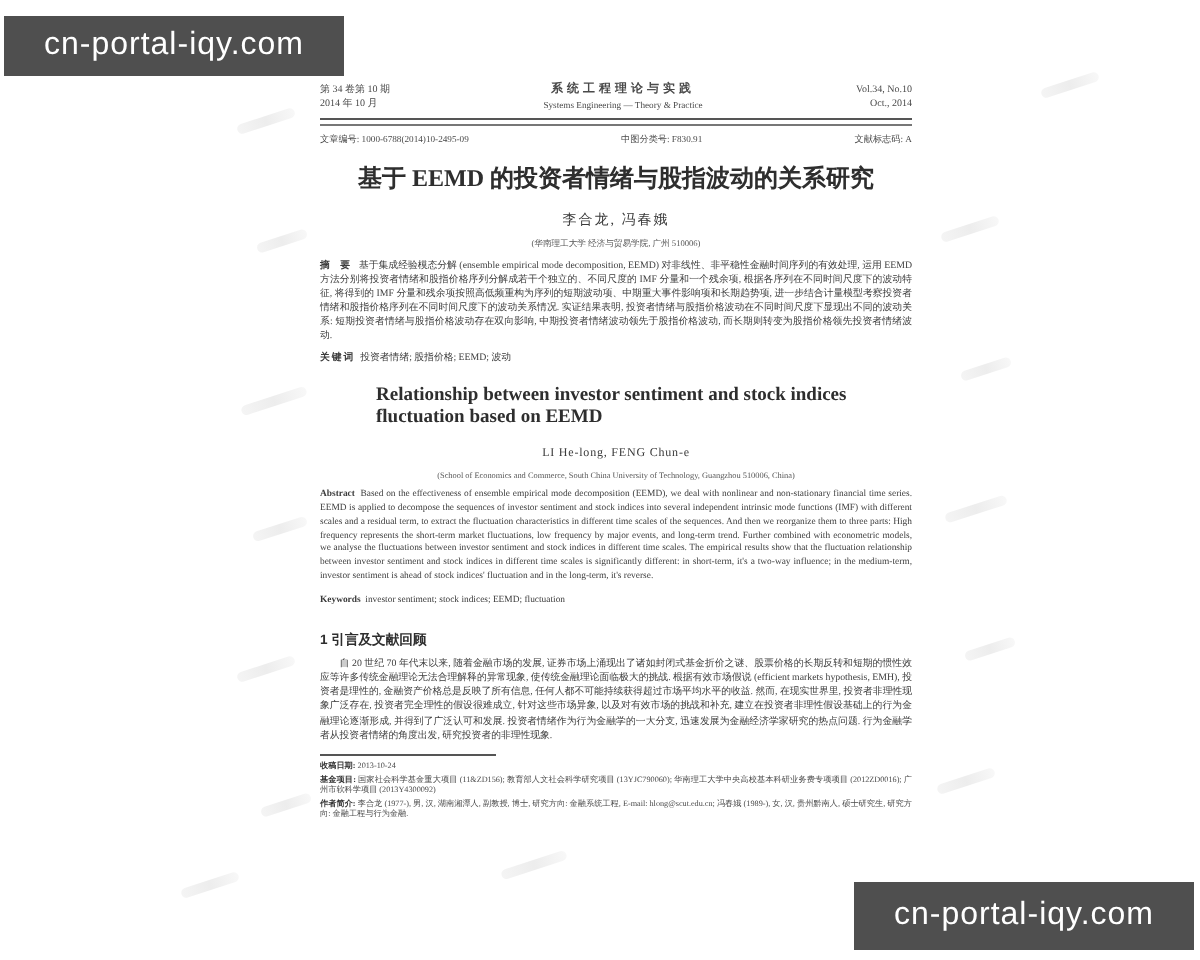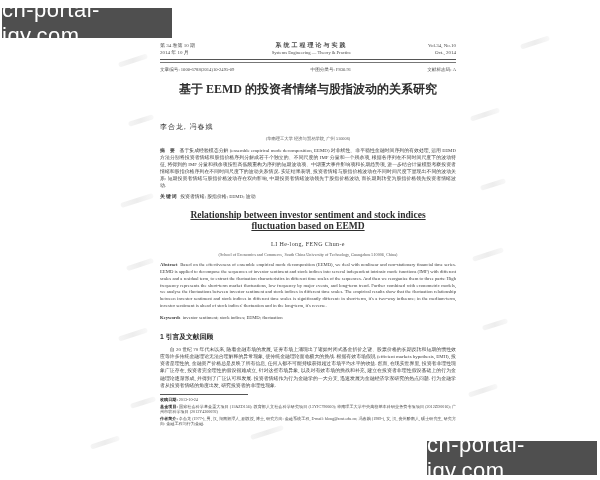--- a/index.html
+++ b/index.html
@@ -21,21 +21,21 @@
   .a8{left:480px;top:182px;width:26px;}
   .a9{left:472px;top:252px;width:32px;}
   .a10{left:482px;top:322px;width:26px;}
   .a11{left:468px;top:388px;width:30px;}
   .a12{left:250px;top:430px;width:34px;}
   .a13{left:90px;top:440px;width:30px;}
   .a14{left:520px;top:40px;width:30px;}
 
   
   .wm-banner{position:absolute;background:#4f4f4f;color:#ffffff;
-             font-family:"Liberation Sans", sans-serif;font-size:22px;
+             font-family:"Liberation Sans", sans-serif;font-size:16px;
              display:flex;align-items:center;justify-content:center;letter-spacing:.5px;}
   .wm-tl{left:2px;top:8px;width:170px;height:30px;}
   .wm-br{left:427px;top:441px;width:170px;height:34px;}
 
   
   .page-content{position:absolute;left:160px;top:42px;width:296px;}
 
   .jheader{display:flex;justify-content:space-between;align-items:flex-start;
            font-size:5px;line-height:7px;color:#4a4a4a;}
   .jheader .col{white-space:nowrap;}
@@ -43,30 +43,30 @@
   .jname-cn{font-size:6px;font-weight:bold;letter-spacing:2px;}
   .jname-en{font-size:4.6px;}
   .jheader .right{text-align:right;}
 
   .jrule{margin-top:3px;border-top:1.4px solid #555;border-bottom:.8px solid #777;height:2px;}
 
   .meta-row{display:flex;justify-content:space-between;margin-top:4px;
             font-size:4.6px;color:#4a4a4a;white-space:nowrap;}
 
   .title-cn{margin-top:9px;text-align:center;font-weight:bold;font-size:12px;color:#2e2e2e;}
-  .authors-cn{margin-top:24px;text-align:left;font-size:7px;letter-spacing:1px;}
+  .authors-cn{margin-top:7px;text-align:center;font-size:7px;letter-spacing:1px;}
   .affil-cn{margin-top:4px;text-align:center;font-size:4.3px;color:#555;}
 
   .abstract-cn{margin-top:7px;font-size:4.9px;line-height:6.9px;text-align:justify;color:#3c3c3c;}
   .abstract-cn b{letter-spacing:2px;}
   .keywords-cn{margin-top:2.5px;font-size:4.9px;line-height:6.5px;}
   .keywords-cn b{letter-spacing:1px;}
 
-  .title-en{margin-top:9px;text-align:center;font-weight:bold;font-size:9.5px;line-height:11.5px;
-            color:#2e2e2e;padding:0 28px;text-decoration:underline;}
+  .title-en{margin-top:9px;font-weight:bold;font-size:9.5px;line-height:11.5px;
+            color:#2e2e2e;padding:0 28px;}
   .authors-en{margin-top:8px;text-align:center;font-size:6px;letter-spacing:.4px;}
   .affil-en{margin-top:5px;text-align:center;font-size:4.2px;color:#555;}
 
   .abstract-en{margin-top:5px;font-size:4.7px;line-height:6.9px;text-align:justify;color:#3c3c3c;}
   .keywords-en{margin-top:3px;font-size:4.7px;}
 
   .section-heading{margin-top:12px;font-size:6.8px;font-weight:bold;color:#2e2e2e;
                    font-family:"Liberation Sans", sans-serif;}
   .body-para{margin-top:4px;font-size:4.9px;line-height:7.2px;text-align:justify;
              text-indent:2em;color:#3c3c3c;}

